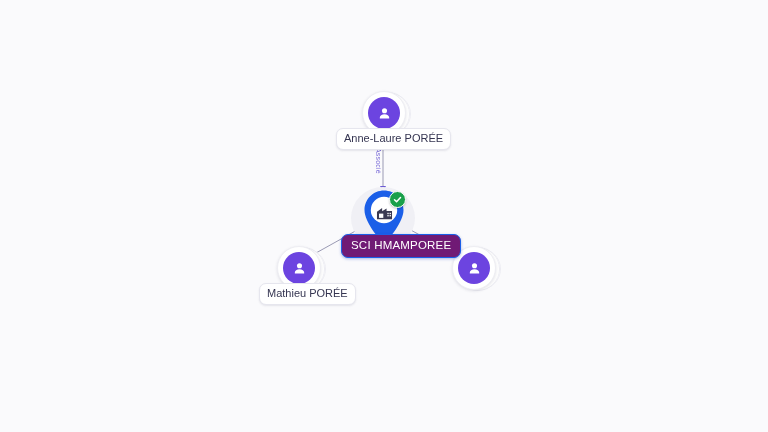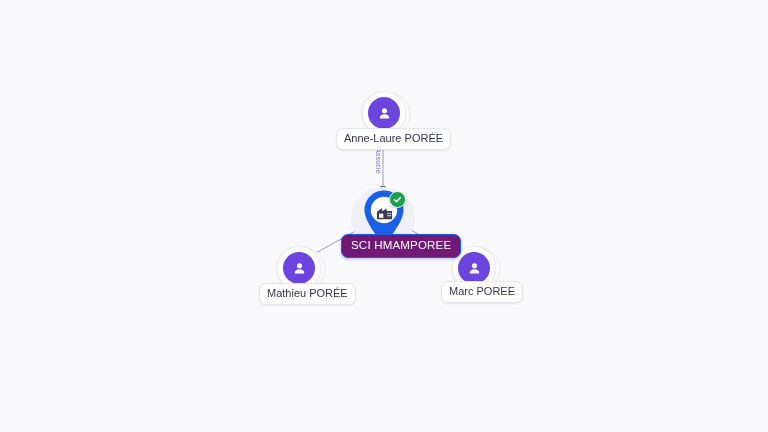--- a/index.html
+++ b/index.html
@@ -191,15 +191,14 @@
     <div class="stack s2"></div>
     <div class="stack s1"></div>
     <div class="ring"></div>
     <div class="disc">
       <svg width="17" height="17" viewBox="0 0 24 24" fill="#ffffff">
         <circle cx="12" cy="8.2" r="3.6"></circle>
         <path d="M12 13.2c-3.7 0-6.6 2.2-6.6 4.6v1.1h13.2v-1.1c0-2.4-2.9-4.6-6.6-4.6z"></path>
       </svg>
     </div>
   </div>
-  <div class="node-label" style="left:441px;top:281px;">Marc POREE</div>
 
 </div>
 
 </body></html>

